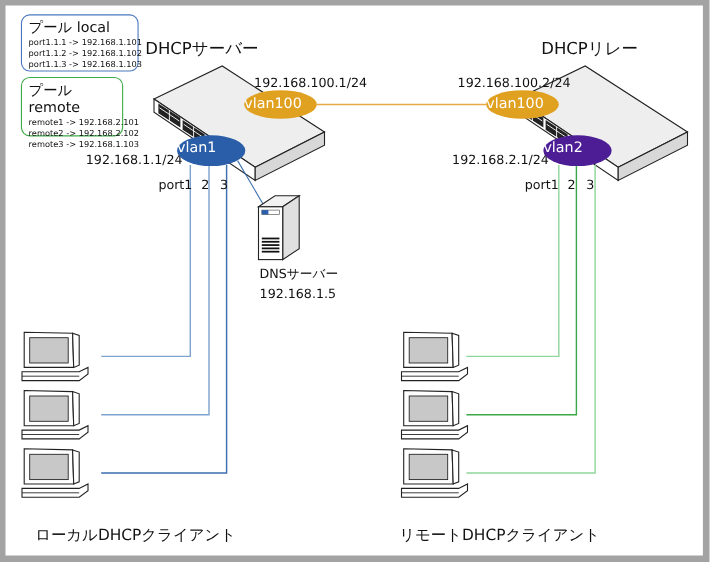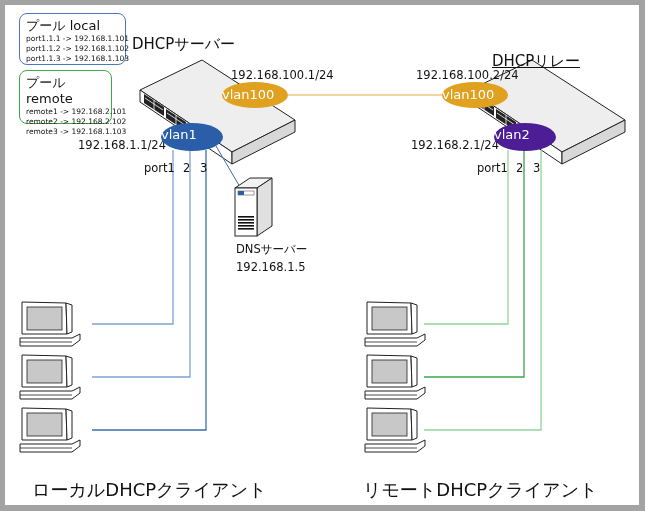--- a/index.html
+++ b/index.html
@@ -9,21 +9,21 @@
              border-top: 5px solid #a3a3a3; border-left: 5px solid #a3a3a3;
              border-right: 6px solid #a3a3a3; border-bottom: 6px solid #a3a3a3; background: #fff; }
     svg { position: absolute; left: 0; top: 0; }
     .lbl { position: absolute; color: #111; white-space: nowrap; }
     .pool { position: absolute; background: #fff; border-radius: 8px; box-sizing: border-box; padding: 4px 6px; }
     .pool .ttl { font-size: 13px; color: #111; line-height: 16px; }
     .pool .ln { font-size: 7.5px; line-height: 10px; color: #111; white-space: nowrap; }
     .title { font-size: 15px; }
     .ip { font-size: 11.5px; }
     .port { font-size: 11.5px; }
-    .caption { font-size: 18px; }
+    .caption { font-size: 14px; }
     .vlan { position: absolute; color: #fff; font-size: 13px; text-align: left; border-radius: 50%; }
   </style>
 </head>
 <body>
 
 <div class="frame"></div>
 
 <svg id="net" width="645" height="511">
     <polyline points="288,95 442,95" fill="none" stroke="#e8a845" stroke-width="1.2"></polyline>
     <g transform="translate(140,42)">
@@ -124,21 +124,21 @@
   <div class="ln">port1.1.3 -&gt; 192.168.1.103</div>
 </div>
 <div class="pool" id="pool1" style="left:19px; top:70px; width:93px; height:54px; border:1.5px solid #3daa45;">
   <div class="ttl">プール remote</div>
   <div class="ln">remote1 -&gt; 192.168.2.101</div>
   <div class="ln">remote2 -&gt; 192.168.2.102</div>
   <div class="ln">remote3 -&gt; 192.168.1.103</div>
 </div>
 
 <div class="lbl title" style="left:132px; top:35px;">DHCPサーバー</div>
-<div class="lbl title" style="left:492px; top:52px;text-decoration:underline;">DHCPリレー</div>
+<div class="lbl title" style="left:492px; top:35px;">DHCPリレー</div>
 
 <div class="lbl ip" style="left:231px; top:68px;">192.168.100.1/24</div>
 <div class="lbl ip" style="left:382px; top:68px;margin-left:34px;">192.168.100.2/24</div>
 <div class="lbl ip" style="left:78px; top:138px;">192.168.1.1/24</div>
 <div class="lbl ip" style="left:411px; top:138px;">192.168.2.1/24</div>
 
 <div class="lbl port" style="left:144px; top:161px;">port1</div>
 <div class="lbl port" style="left:183px; top:161px;">2</div>
 <div class="lbl port" style="left:200px; top:161px;">3</div>
 

